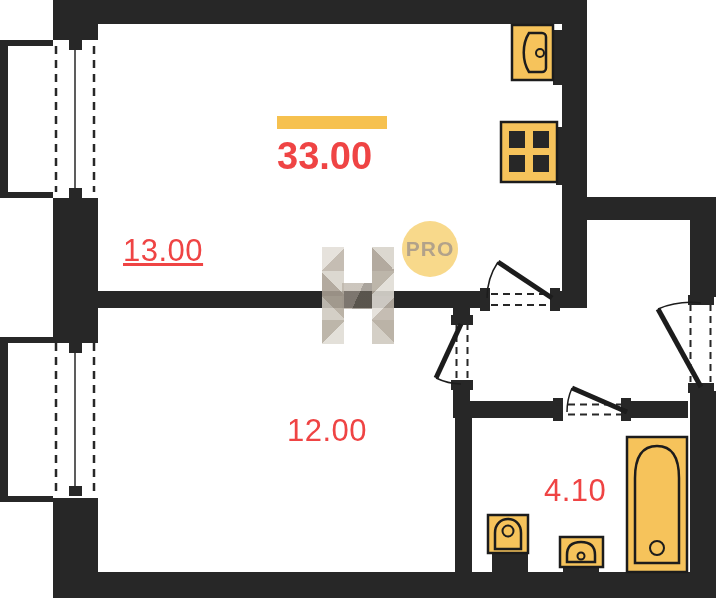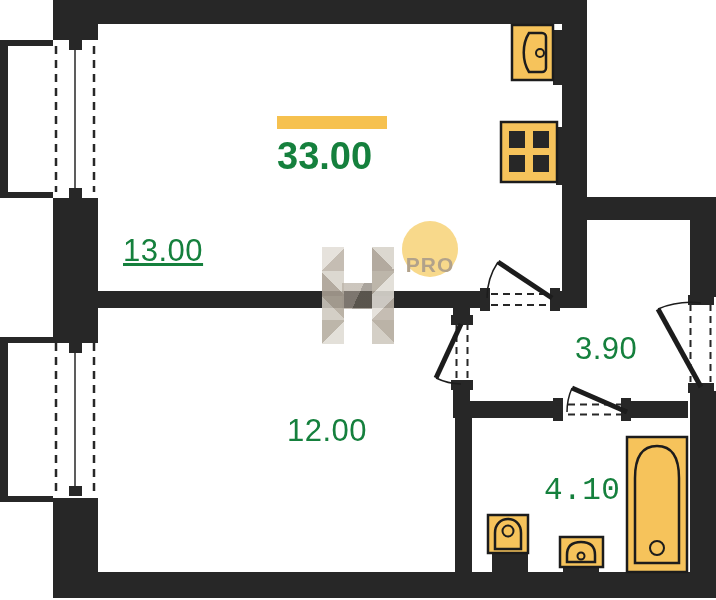--- a/index.html
+++ b/index.html
@@ -2,21 +2,21 @@
 <html><head>
 <meta charset="utf-8">
 <style>
   html,body{margin:0;padding:0;background:#ffffff;}
   .stage{
     position:relative;width:716px;height:600px;background:#ffffff;overflow:hidden;
     font-family:"Liberation Sans", sans-serif;
   }
   .stage svg{position:absolute;left:0;top:0;}
   .label{
-    position:absolute;color:#15803d;font-size:31px;letter-spacing:.5px;
+    position:absolute;color:#ef4444;font-size:31px;letter-spacing:.5px;
     white-space:nowrap;user-select:none;
   }
   .label.total{font-size:38px;font-weight:bold;letter-spacing:0;}
   .hl-bar{position:absolute;left:277px;top:116px;width:110px;height:13px;background:#F6C14F;}
   
   .wm{position:absolute;left:322px;top:247px;width:72px;height:97px;opacity:.88;}
   .wm .bar{position:absolute;top:0;width:22px;height:97px;}
   .wm .bar.l{left:0;}
   .wm .bar.r{right:0;}
   .wm .seg{width:22px;height:24.25px;}
@@ -24,21 +24,21 @@
   .wm .s2{background:linear-gradient(225deg,#d8d3ca 50%,#a99f92 50%);}
   .wm .s3{background:linear-gradient(45deg,#cfc9bf 50%,#b2a99c 50%);}
   .wm .s4{background:linear-gradient(315deg,#e0dcd4 50%,#b5ac9f 50%);}
   .wm .cross{
     position:absolute;left:20px;top:36px;width:32px;height:26px;
     background:linear-gradient(115deg,rgba(175,165,152,.72) 50%,rgba(120,112,100,.72) 50%);
   }
   
   .badge{
     position:absolute;left:402px;top:221px;width:56px;height:56px;border-radius:50%;
-    background:#F8D98B;display:flex;align-items:flex-end;justify-content:center;
+    background:#F8D98B;display:flex;align-items:center;justify-content:center;
     color:#b2a28a;font-size:21px;letter-spacing:1px;font-weight:bold;
   }
 </style>
 </head>
 <body>
 
 <div class="stage">
 
   <svg width="716" height="600" viewBox="0 0 716 600">
 
@@ -176,16 +176,15 @@
   </div>
 
   <div class="badge">
     <span>PRO</span>
   </div>
 
   <div class="hl-bar"></div>
   <div class="label total" style="left:277px;top:135px;">33.00</div>
   <div class="label" style="left:123px;top:233px;text-decoration:underline;">13.00</div>
   <div class="label" style="left:239px;top:413px;margin-left:48px;">12.00</div>
-  <div class="label" style="left:575px;top:331px;">3.90</div>
-  <div class="label" style="left:544px;top:473px;font-family:Liberation Mono, monospace;">4.10</div>
+  <div class="label" style="left:544px;top:473px;">4.10</div>
 
 </div>
 
 </body></html>

